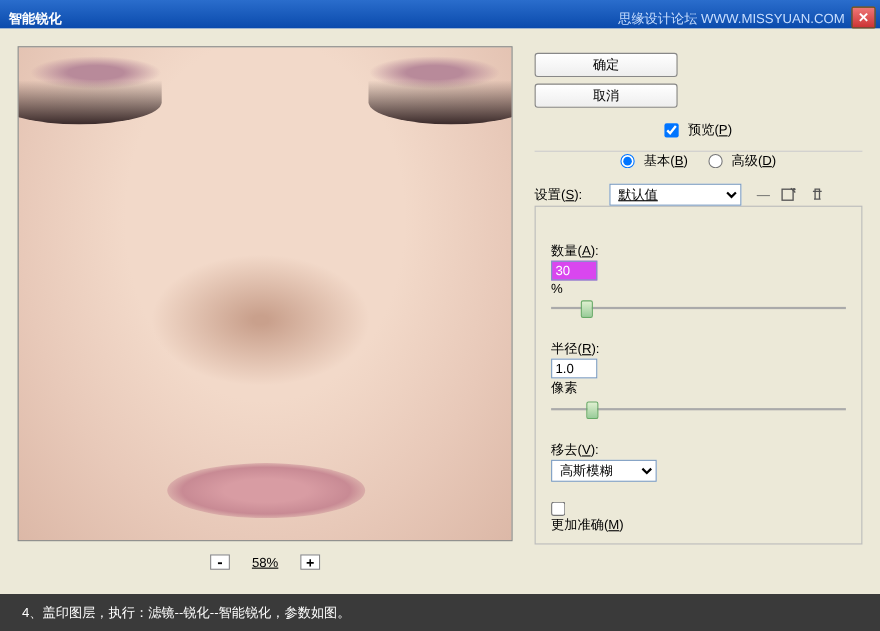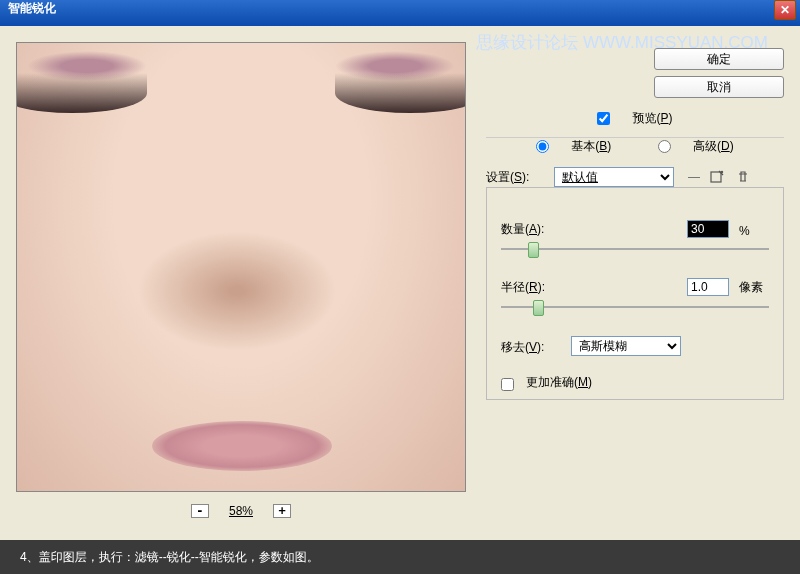--- a/index.html
+++ b/index.html
@@ -1,50 +1,50 @@
 <!DOCTYPE html>
 <html><head>
   <meta charset="utf-8">
   <style>
     * { margin: 0; padding: 0; box-sizing: border-box; font-family: "Microsoft YaHei", SimSun, Arial, sans-serif; font-size: 12px; }
     body { background: #fff; width: 800px; height: 574px; overflow: hidden; }
-    .titlebar { background: linear-gradient(#2a6dcc, #0a4aac); height: 26px; display: flex; align-items: flex-start; padding: 0 4px; color: #fff; }
+    .titlebar { background: linear-gradient(#2a6dcc, #0a4aac); height: 26px; display: flex; align-items: flex-end; padding: 0 4px; color: #fff; }
     .titlebar .title { flex: 1; font-weight: bold; padding-left: 4px; }
-    .watermark { color: #c9dfff; font-size: 17px; margin-right: 6px; margin-top: 31px; }
+    .watermark { color: #c9dfff; font-size: 12px; margin-right: 6px; margin-top: 31px; }
     .close-btn { width: 22px; height: 20px; background: linear-gradient(#e77,#c33); border: 1px solid #850; color:#fff; display:flex; align-items:center; justify-content:center; font-weight:bold; cursor:pointer; border-radius:2px;}
     .content { display: flex; padding: 16px; gap: 20px; background: #ece9d8; height: 514px; }
     .preview-col { width: 450px; }
     .preview-img { width: 450px; height: 450px; background: radial-gradient(ellipse at 50% 35%, #f2d9c9 40%, #e8c9b9 70%, #dcb8a7 100%); border: 1px solid #888; position:relative; overflow:hidden;}
     .face-shadow { position:absolute; width:200px; height:120px; background:radial-gradient(ellipse,#c9a08c 5%, transparent 70%); bottom:140px; left:120px;}
     .lips { position:absolute; width:180px; height:50px; background: radial-gradient(ellipse,#d89ca3 30%, #c88a94 60%, transparent 80%); bottom:20px; left:135px; border-radius:50%;}
     .eyelash {position:absolute; width:150px; height:40px; background: linear-gradient(transparent, #3a2a2a); top:30px; border-radius: 0 0 60% 60%;}
     .eyelash.l{left:-20px;} .eyelash.r{right:-20px;}
     .eyeshadow{position:absolute; width:120px; height:30px; background:radial-gradient(ellipse,#b88a9a 30%, transparent 70%); top:8px;}
     .eyeshadow.l{left:10px;} .eyeshadow.r{right:10px;}
     .zoom-bar { display:flex; justify-content:center; align-items:center; gap:20px; margin-top:12px;}
     .zoom-btn { width:18px; height:14px; background:#fff; border:1px solid #888; display:flex; align-items:center; justify-content:center; cursor:pointer; font-weight:bold;}
     .zoom-btn .u { font-family: monospace; }
     .zoom-val { text-decoration: underline; }
     .controls-col { flex:1; padding-top:6px;}
-    .btns { display:flex; flex-direction:column; gap:6px; align-items:flex-end; margin-bottom:12px;}
+    .btns { display:flex; flex-direction:column; gap:6px; align-items:flex-start; margin-bottom:12px;}
     .xp-btn { width:130px; height:22px; background: linear-gradient(#fff,#eee); border:1px solid #888; border-radius:3px; cursor:pointer;}
-    .row { display:flex; align-items:center; gap:20px; margin-bottom:10px; justify-content:center;}
+    .row { display:flex; align-items:center; gap:6px; margin-bottom:10px; justify-content:center;}
     input[type=checkbox],input[type=radio]{ margin-right:2px;}
     .underline-key { text-decoration: underline; }
     .settings-row { display:flex; align-items:center; gap:8px; margin:12px 0;}
     .field-label { width:60px; text-align:left;}
     select, input[type=text] { border:1px solid #7a9bc0; padding:1px 3px; background:#fff;}
     select { height:20px;}
     .combo{ width:120px;text-decoration:underline; }
     .icon-btn { width:18px; height:18px; display:inline-flex; align-items:center; justify-content:center; cursor:pointer; color:#555;}
     fieldset { border:1px solid #bbb; padding:14px 14px 8px 14px; margin-top:-12px;}
-    .param-row { display:flex; align-items:flex-end; gap:10px; margin-top:18px;}
+    .param-row { display:flex; align-items:flex-start; margin-top:18px;flex-direction:column;}
     .param-label { width:60px;}
     .num-input { width:42px; text-align:left; background:#fff;}
-    .num-input.hl { background:#000000; color:#fff;}
+    .num-input.hl { background:#d946ef; color:#fff;}
     .unit { width:30px;}
     .slider { position:relative; height:20px; margin-top:2px; margin-bottom:6px;}
     .slider-track { position:absolute; top:8px; left:0; right:0; height:2px; background:#aaa;}
     .slider-thumb { position:absolute; top:2px; width:11px; height:16px; background:linear-gradient(#dff0d0,#9c9); border:1px solid #6a6; border-radius:2px; cursor:pointer;}
     .angle-dial { width:32px; height:32px; border:1px solid #999; border-radius:50%; position:relative; background:#f4f4f4;}
     .angle-dial::after { content:''; position:absolute; width:14px; height:1px; background:#333; top:50%; left:50%;}
     .disabled { color:#999;}
     .signature { text-align:right; margin-top:14px; padding-right:10px;}
     .signature-text { font-family: 'Brush Script MT', cursive; font-size:28px; color:#222; font-style:italic;}
     .footer { background:#3a3a3a; color:#fff; height:34px; display:flex; align-items:center; padding-left:20px;}
@@ -137,21 +137,21 @@
         <input type="text" class="num-input" value="1.0" style="">
         <span class="unit">像素</span>
       </div>
       <div class="slider">
         <div class="slider-track"></div>
         <div class="slider-thumb" style="left:12%"></div>
       </div>
 
       <div class="param-row">
         <span class="param-label"><span>移去(</span><span class="underline-key">V</span><span>):</span></span>
-        <select style="width:110px"><option>高斯模糊</option></select>
+        <select style="width:96px"><option>高斯模糊</option></select>
       </div>
 
 
       <div class="param-row">
         <input type="checkbox" style="">
         <label><span>更加准确(</span><span class="underline-key">M</span><span>)</span></label>
       </div>
     </fieldset>
 
   </div>

